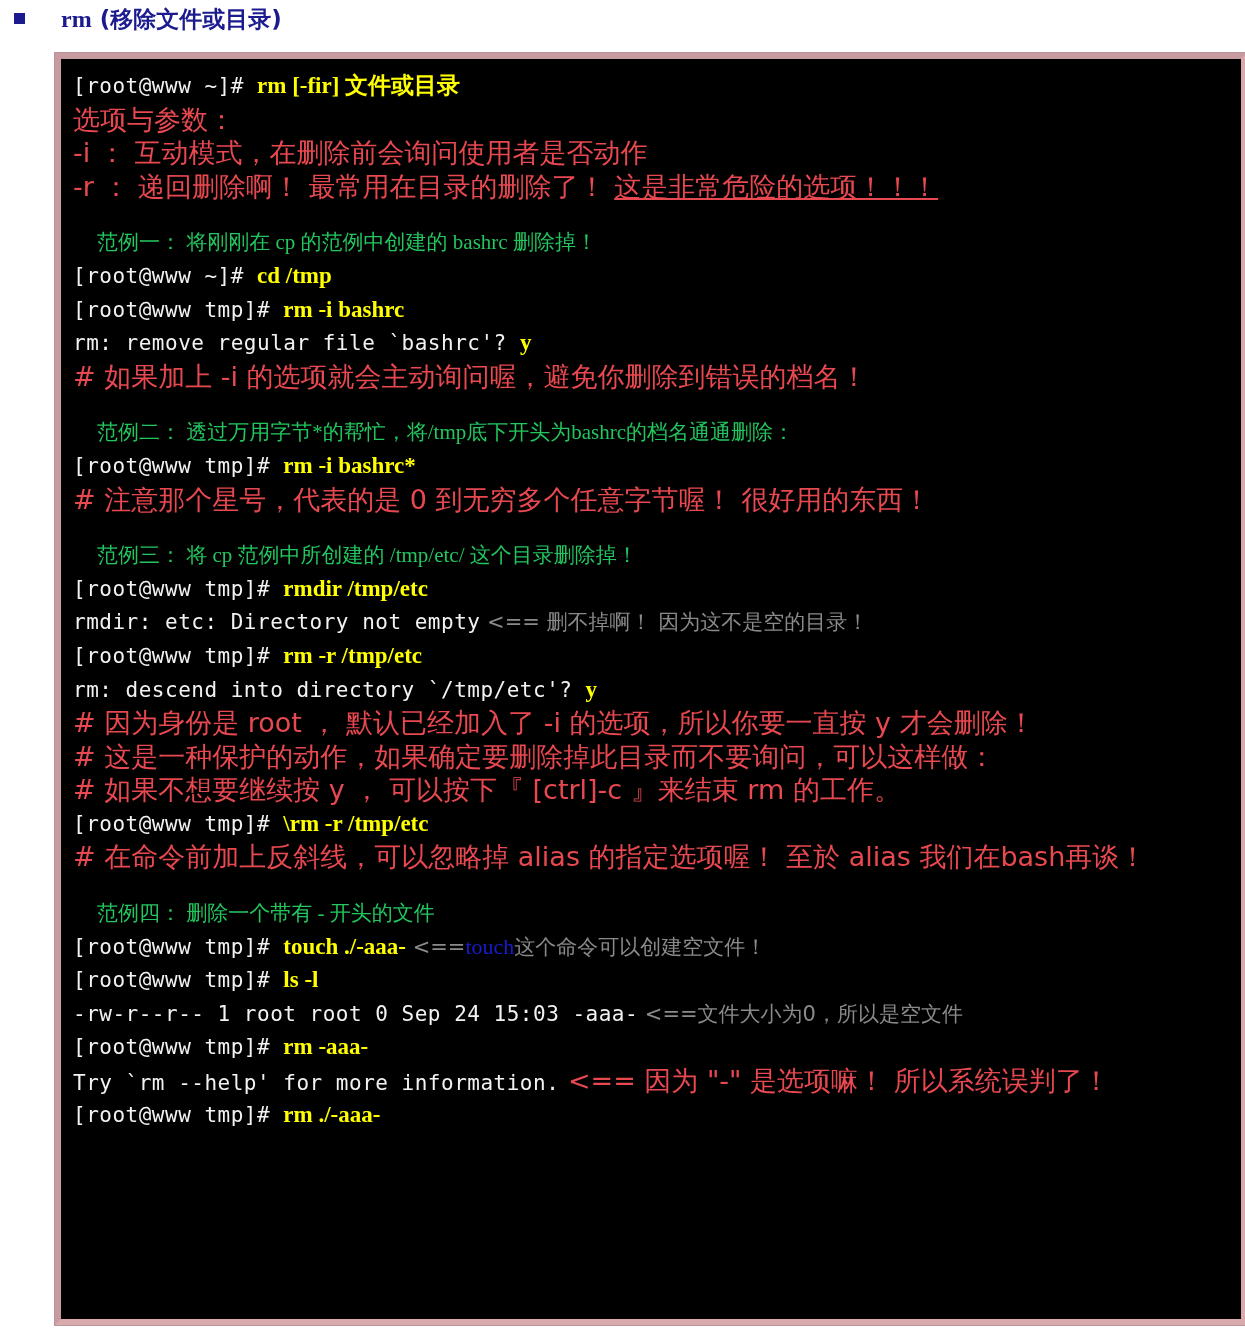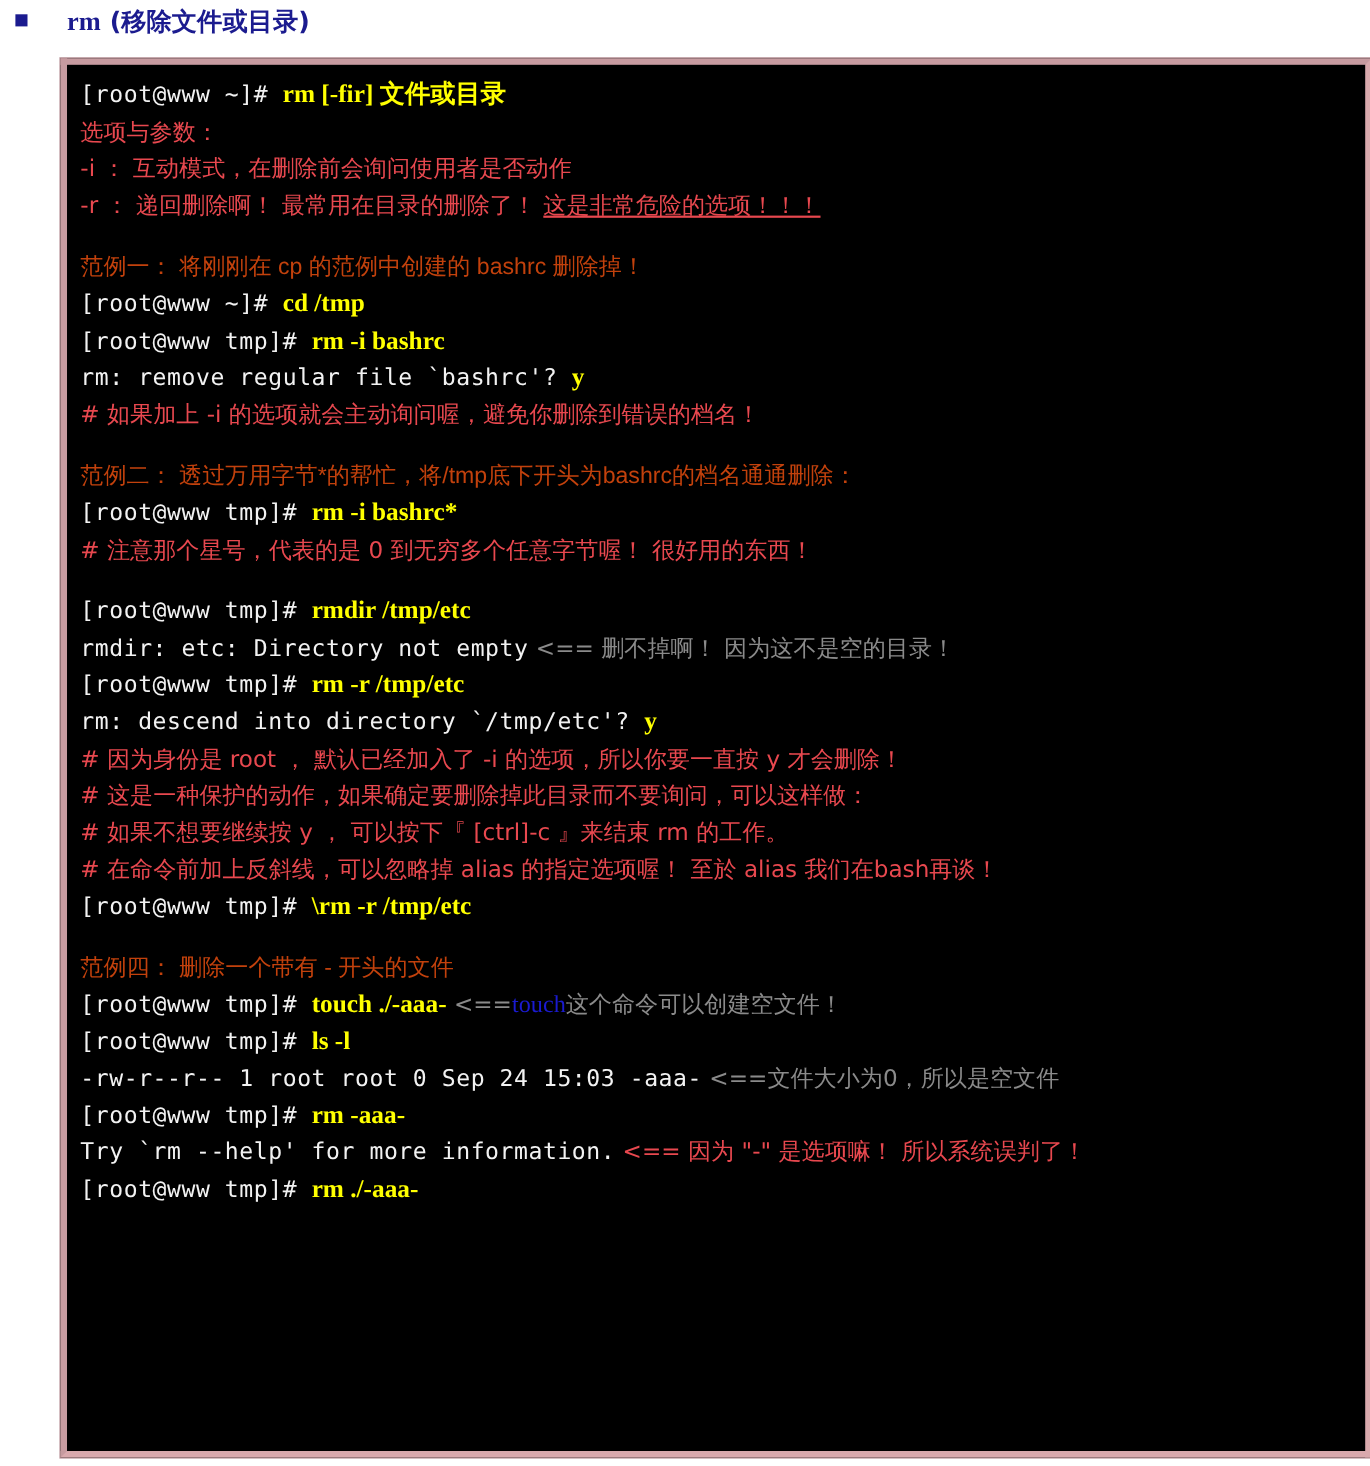--- a/index.html
+++ b/index.html
@@ -87,37 +87,38 @@
   }
   .cmd {
     font-family: "Liberation Serif", serif;
     font-weight: bold;
     color: #ffff00;
     font-size: 23px;
   }
   .redcmt {
     font-family: "DejaVu Sans", sans-serif;
     color: #e8484f;
-    font-size: 21px;
+    font-size: 27px;
   }
   .graycmt {
     font-family: "DejaVu Sans", sans-serif;
     color: #8a8a8a;
     font-size: 21px;
   }
   .bluew {
     font-family: "Liberation Serif", serif;
     color: #1a1ad0;
     font-size: 22px;
     font-weight: normal;
   }
   .desc {
-    font-family: Liberation Sans, sans-serif;
-    color: #c2410c;
+    font-family: Liberation Serif, serif;
+    color: #22c55e;
     font-size: 21px;
+    margin-left: 24px;
   }
   .under { text-decoration: underline; }
 </style>
 </head>
 <body>
 
 <div id="heading">
   <span class="bullet"></span>
   <span class="htext"><span>rm</span><span class="cjk"> (移除文件或目录)</span></span>
 </div>
@@ -132,29 +133,30 @@
       <div class="line"><span class="desc">范例一： 将刚刚在 cp 的范例中创建的 bashrc 删除掉！</span></div>
       <div class="line"><span class="mono">[root@www ~]# </span><span class="cmd">cd /tmp</span></div>
       <div class="line"><span class="mono">[root@www tmp]# </span><span class="cmd">rm -i bashrc</span></div>
       <div class="line"><span class="mono">rm: remove regular file `bashrc'? </span><span class="cmd">y</span></div>
       <div class="line"><span class="redcmt"># 如果加上 -i 的选项就会主动询问喔，避免你删除到错误的档名！</span></div>
       <div class="line blank"></div>
       <div class="line"><span class="desc">范例二： 透过万用字节*的帮忙，将/tmp底下开头为bashrc的档名通通删除：</span></div>
       <div class="line"><span class="mono">[root@www tmp]# </span><span class="cmd">rm -i bashrc*</span></div>
       <div class="line"><span class="redcmt"># 注意那个星号，代表的是 0 到无穷多个任意字节喔！ 很好用的东西！</span></div>
       <div class="line blank"></div>
+      <div class="line"><span class="desc">范例三： 将 cp 范例中所创建的 /tmp/etc/ 这个目录删除掉！</span></div>
       <div class="line"><span class="mono">[root@www tmp]# </span><span class="cmd">rmdir /tmp/etc</span></div>
       <div class="line"><span class="mono">rmdir: etc: Directory not empty</span><span class="graycmt">   &lt;== 删不掉啊！ 因为这不是空的目录！</span></div>
       <div class="line"><span class="mono">[root@www tmp]# </span><span class="cmd">rm -r /tmp/etc</span></div>
       <div class="line"><span class="mono">rm: descend into directory `/tmp/etc'? </span><span class="cmd">y</span></div>
       <div class="line"><span class="redcmt"># 因为身份是 root ， 默认已经加入了 -i 的选项，所以你要一直按 y 才会删除！</span></div>
       <div class="line"><span class="redcmt"># 这是一种保护的动作，如果确定要删除掉此目录而不要询问，可以这样做：</span></div>
       <div class="line"><span class="redcmt"># 如果不想要继续按 y ， 可以按下『 [ctrl]-c 』来结束 rm 的工作。</span></div>
+      <div class="line"><span class="mono">[root@www tmp]# </span><span class="cmd">\rm -r /tmp/etc</span></div>
       <div class="line"><span class="redcmt"># 在命令前加上反斜线，可以忽略掉 alias 的指定选项喔！ 至於 alias 我们在bash再谈！</span></div>
-      <div class="line"><span class="mono">[root@www tmp]# </span><span class="cmd">\rm -r /tmp/etc</span></div>
       <div class="line blank"></div>
       <div class="line"><span class="desc">范例四： 删除一个带有 - 开头的文件</span></div>
       <div class="line"><span class="mono">[root@www tmp]# </span><span class="cmd">touch ./-aaa-</span><span class="graycmt">   &lt;==</span><span class="bluew">touch</span><span class="graycmt">这个命令可以创建空文件！</span></div>
       <div class="line"><span class="mono">[root@www tmp]# </span><span class="cmd">ls -l</span></div>
       <div class="line"><span class="mono">-rw-r--r-- 1 root  root        0 Sep 24 15:03 -aaa-</span><span class="graycmt">  &lt;==文件大小为0，所以是空文件</span></div>
       <div class="line"><span class="mono">[root@www tmp]# </span><span class="cmd">rm -aaa-</span></div>
       <div class="line"><span class="mono">Try `rm --help' for more information.</span><span class="redcmt">  &lt;== 因为 "-" 是选项嘛！ 所以系统误判了！</span></div>
       <div class="line"><span class="mono">[root@www tmp]# </span><span class="cmd">rm ./-aaa-</span></div>
     </div>
 </div>

